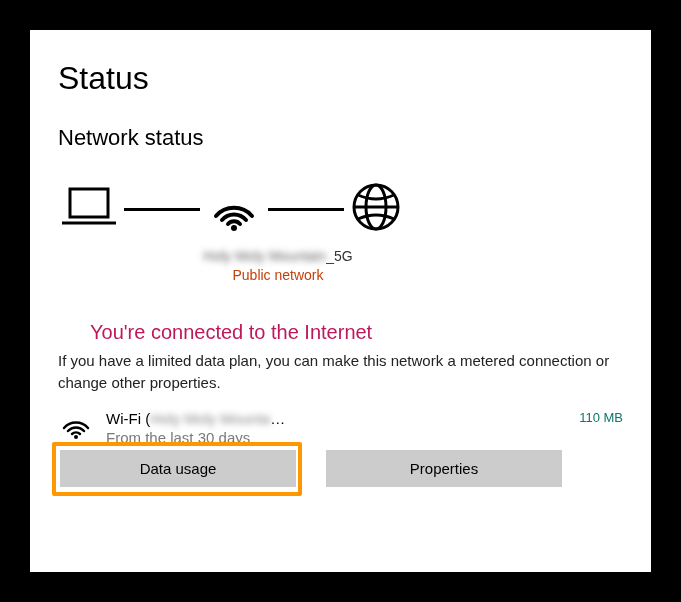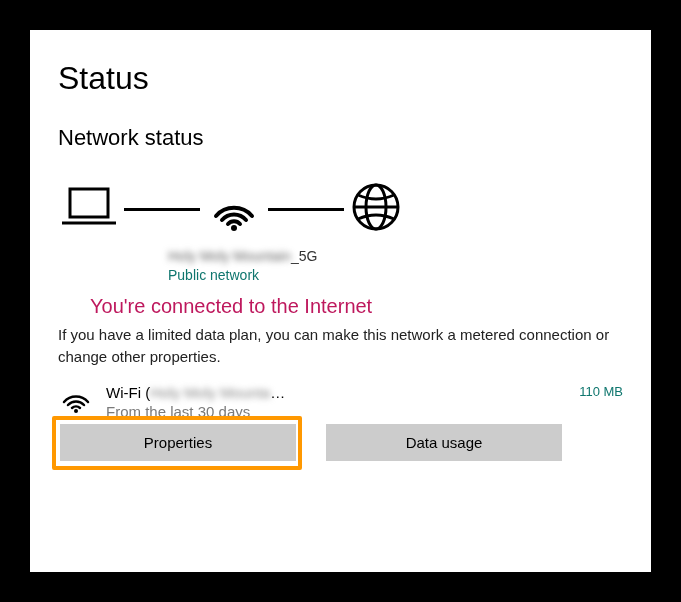--- a/index.html
+++ b/index.html
@@ -43,38 +43,39 @@
     .diagram svg {
       flex-shrink: 0;
     }
     .connector {
       height: 3px;
       background: #000;
       width: 76px;
       flex-shrink: 0;
     }
     .network-label-group {
+      text-align: center;
       width: 220px;
       margin-left: 110px;
-      margin-bottom: 12px;
+      margin-bottom: 38px;
     }
     .network-name {
       font-size: 14px;
       color: #666;
       filter: blur(3px);
       display: inline;
     }
     .network-suffix {
       font-size: 14px;
       color: #333;
       display: inline;
     }
     .network-type {
       font-size: 14px;
-      color: #0f766e;
+      color: #c2410c;
       margin-top: 2px;
     }
     .status-headline {
       font-size: 20px;
       font-weight: 400;
       color: #be185d;
       margin-bottom: 6px;
       margin-left: 32px;
     }
     .status-desc {
@@ -202,17 +203,17 @@
       <div class="connection-name-line">
         <span>Wi-Fi (</span><span class="connection-name-blur">Holy Moly Mounta</span><span>…</span>
       </div>
       <div class="connection-subtext">From the last 30 days</div>
     </div>
     <div class="data-amount">110 MB</div>
   </div>
 
   <div class="buttons-row">
     <div class="highlight-box"></div>
+    <button class="action-button">Data usage</button>
     <button class="action-button">Properties</button>
-    <button class="action-button">Data usage</button>
   </div>
 
 </div>
 
 </body></html>

